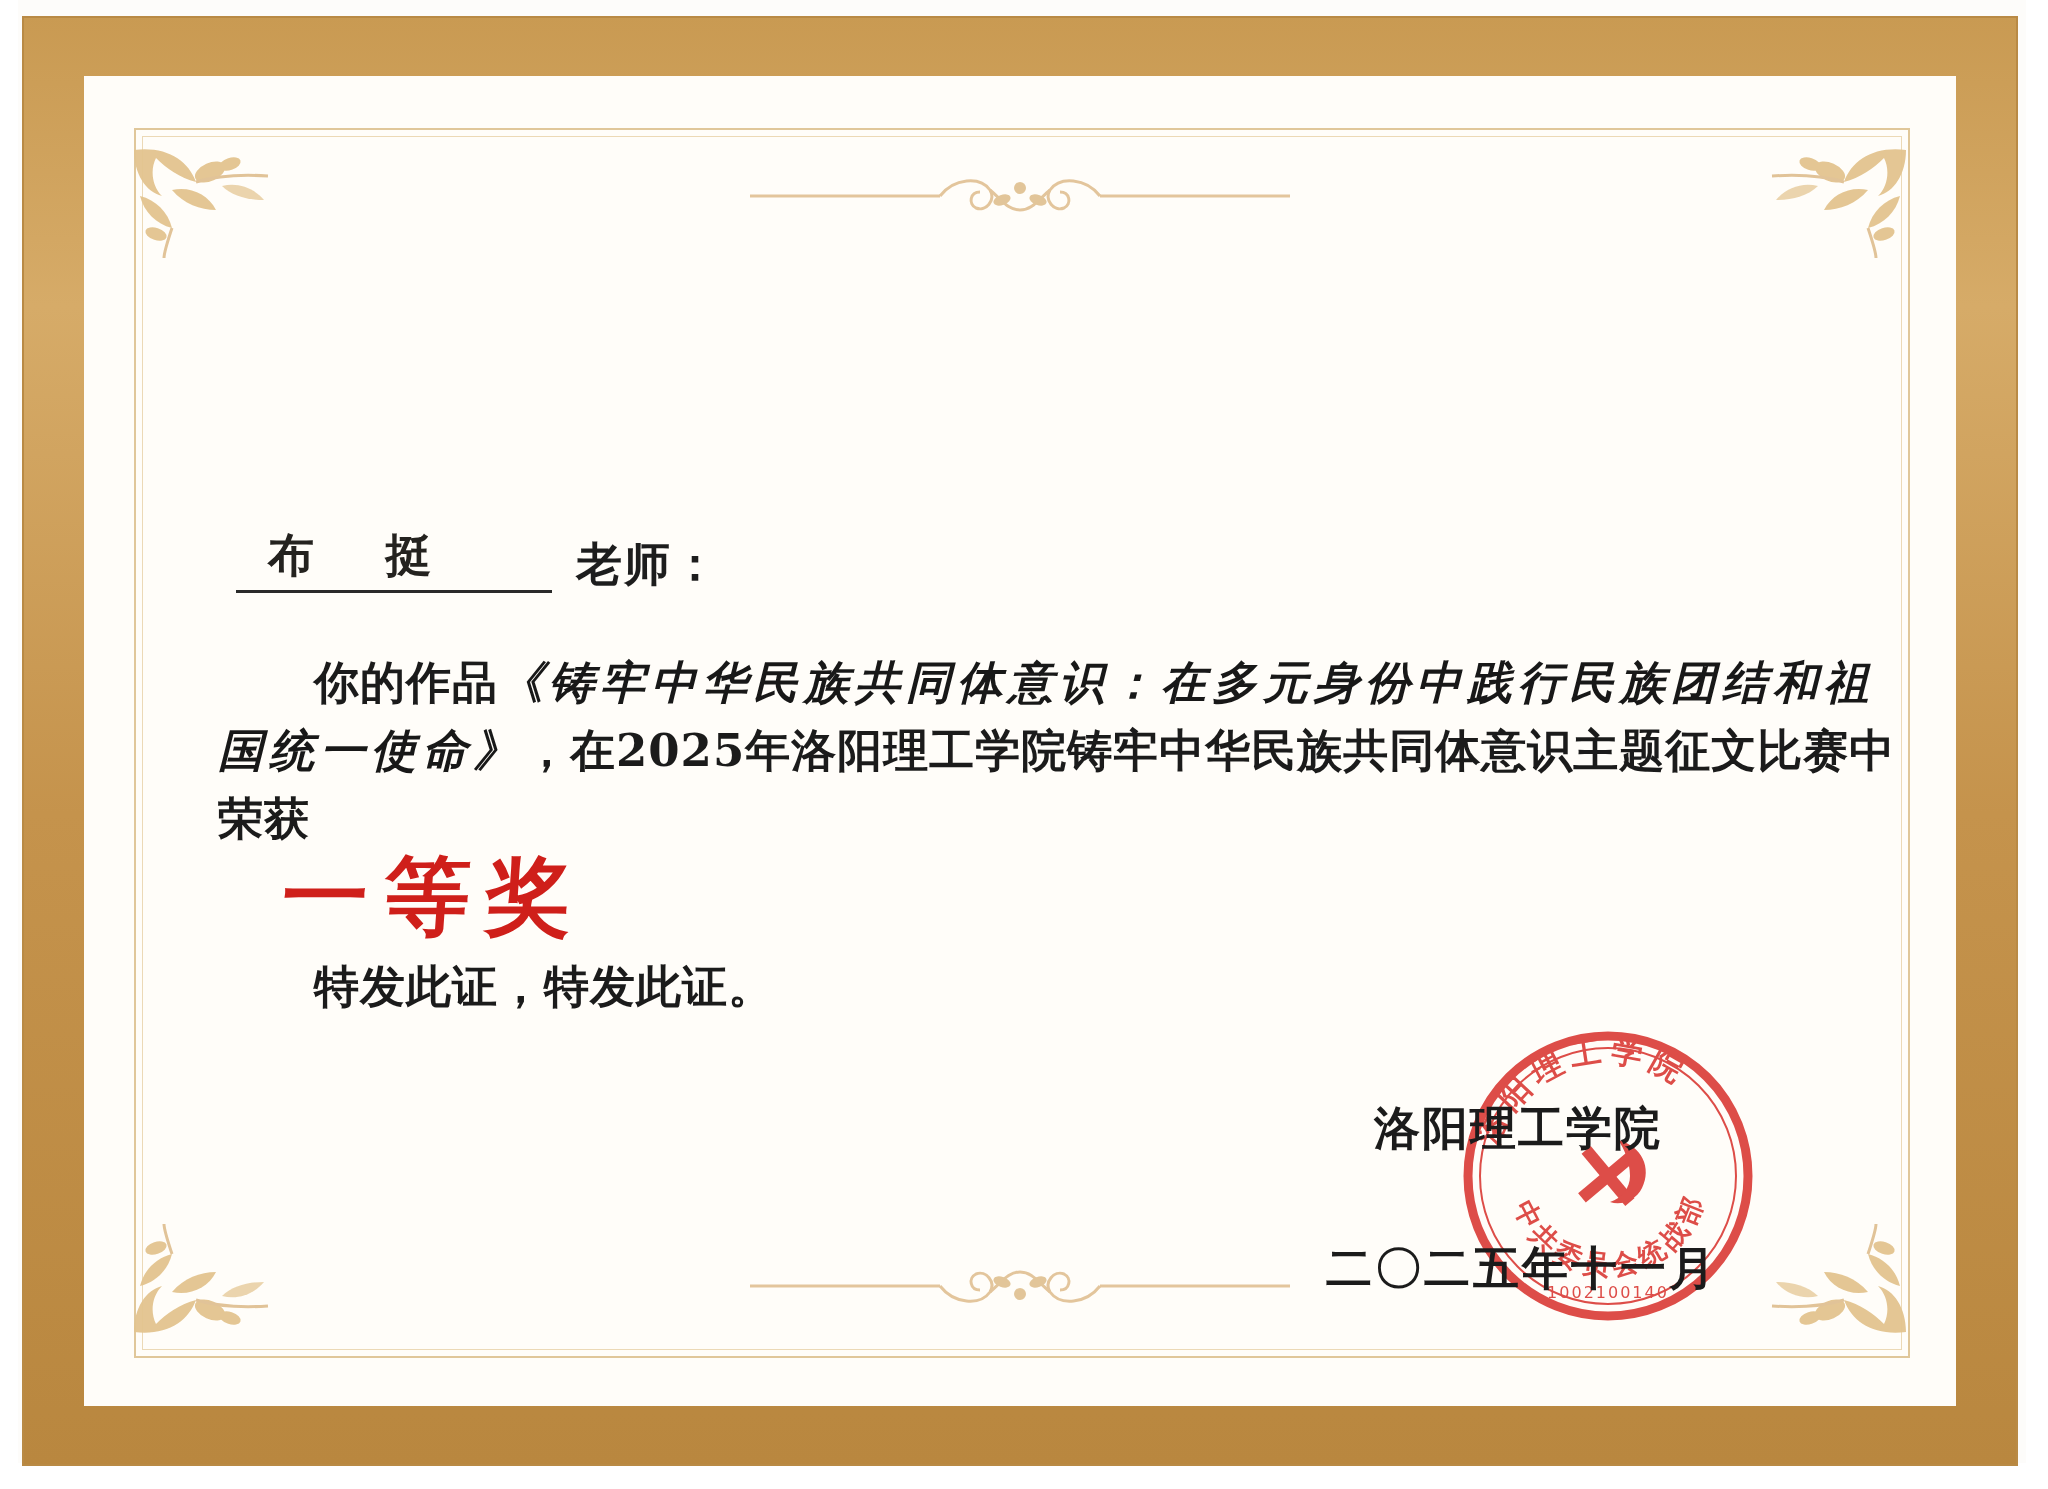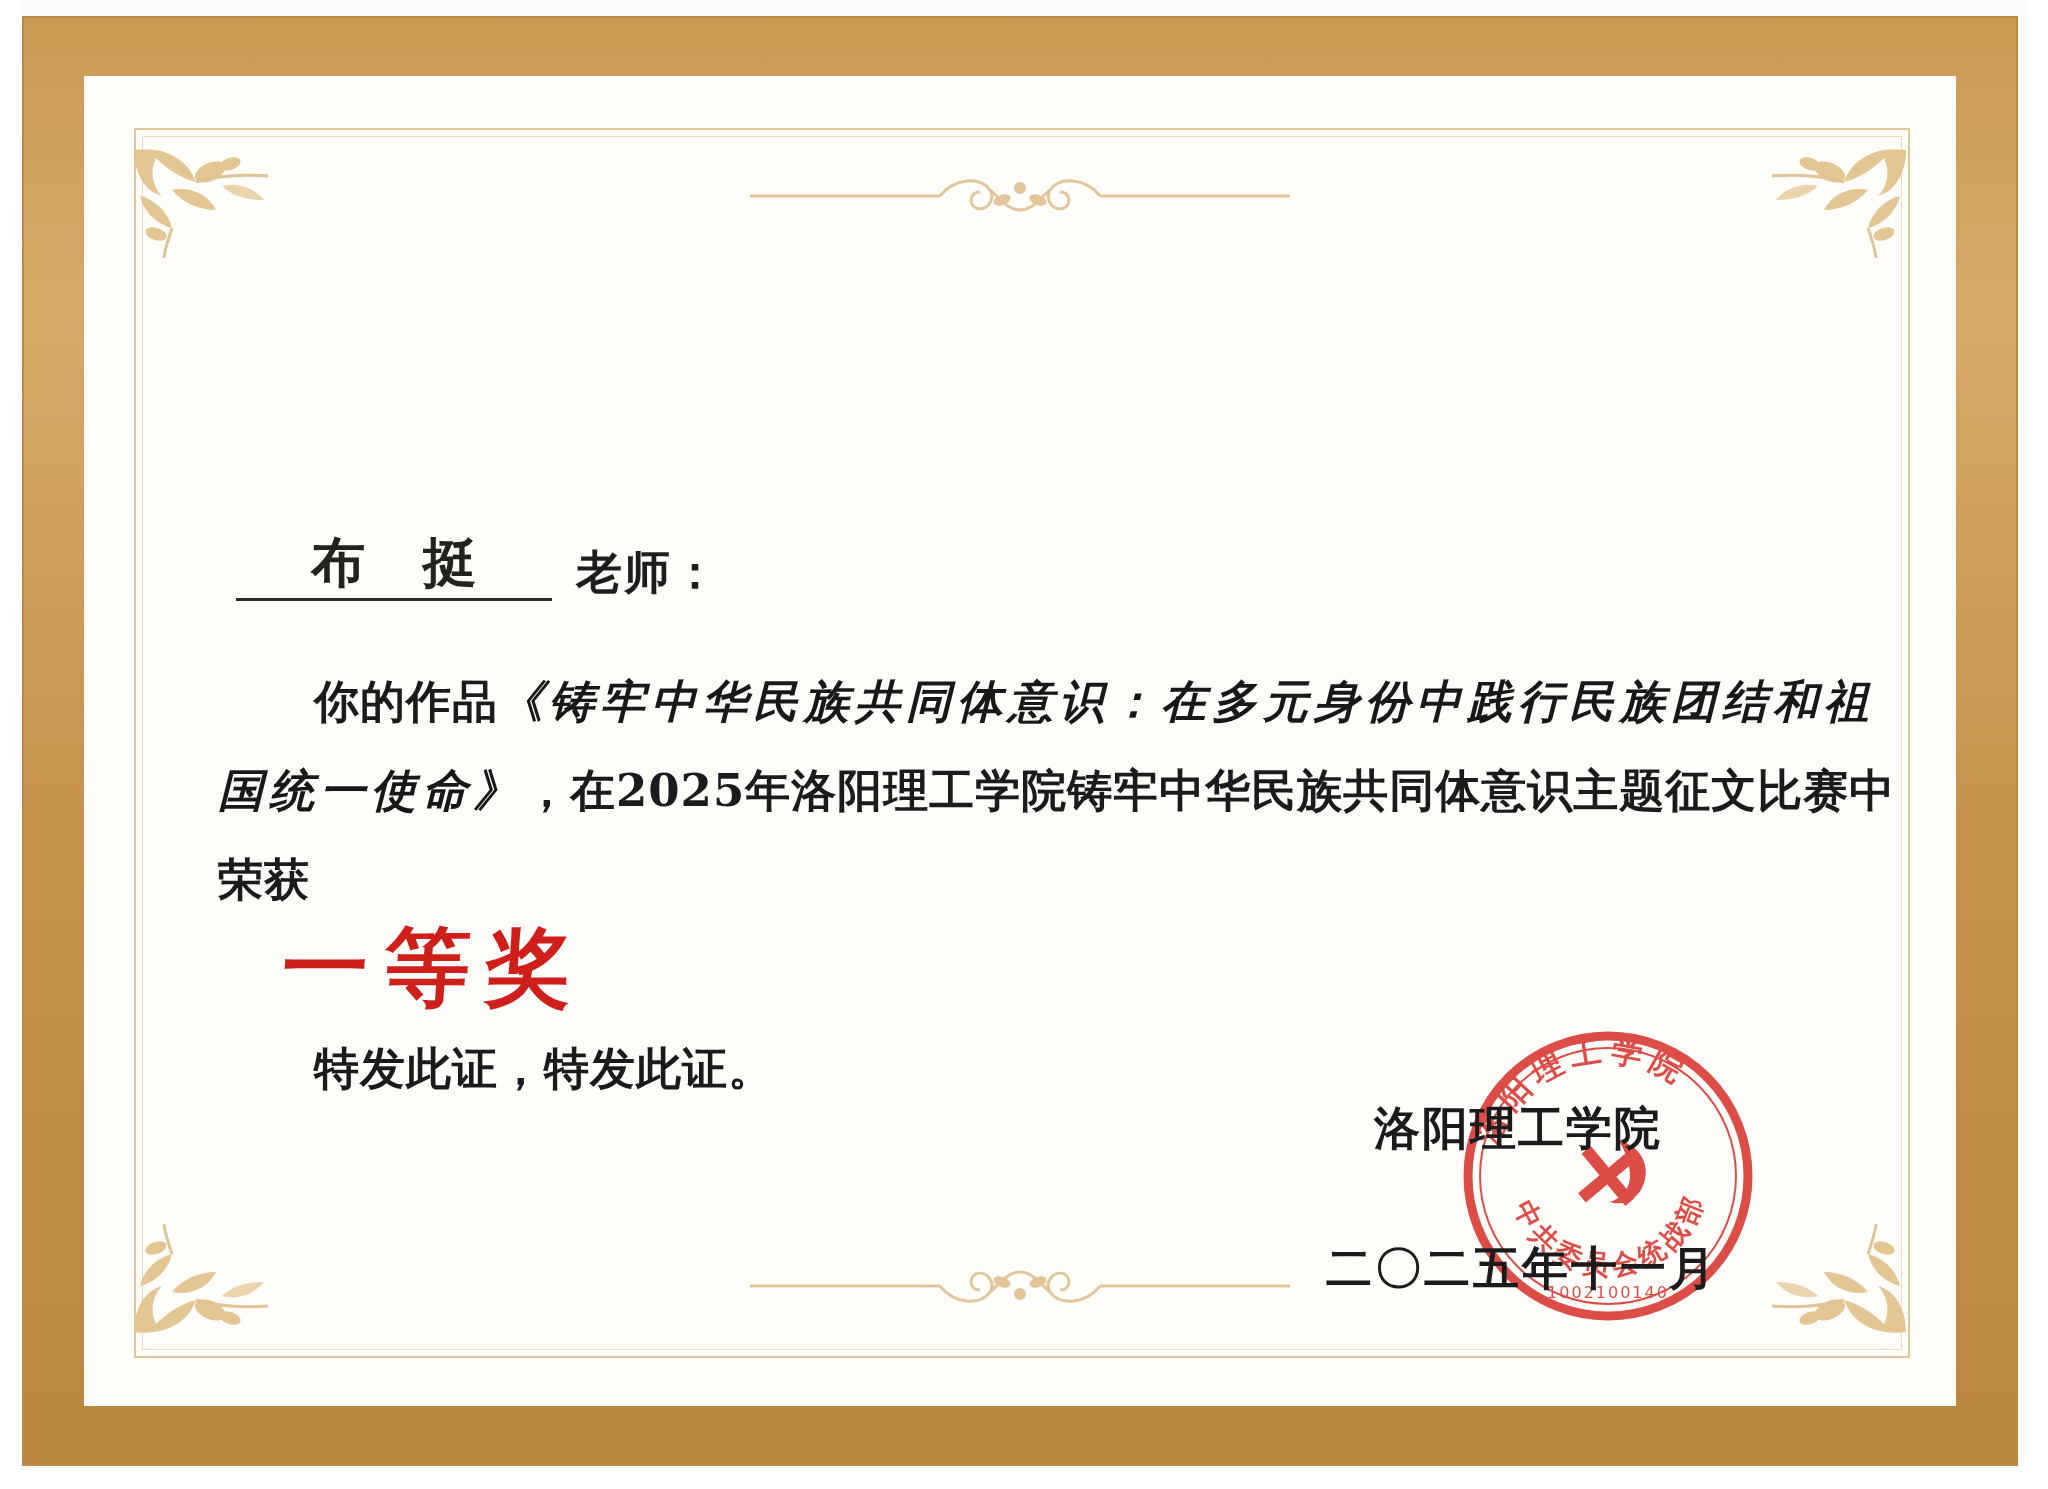--- a/index.html
+++ b/index.html
@@ -134,45 +134,45 @@
   .salutation-row {
     display: flex;
     align-items: flex-end;
     font-size: 46px;
     line-height: 1;
     margin-bottom: 56px;
   }
   .name-slot {
     display: inline-block;
     min-width: 296px;
-    text-align: center;
-    font-family: Liberation Serif, serif;
-    font-weight: 700;
-    font-size: 54px;
+    text-align: left;
+    font-family: Liberation Mono, monospace;
+    font-weight: 700;
+    font-size: 46px;
     letter-spacing: 22px;
     text-indent: 22px;
     color: #24221f;
     border-bottom: 3px solid #2a2a2a;
     padding: 0 10px 8px 10px;
     margin-left: 18px;
   }
   .salutation-text {
     margin-left: 24px;
     font-family: "DejaVu Serif", "Liberation Serif", serif;
     font-weight: 700;
     font-size: 46px;
     letter-spacing: 2px;
     padding-bottom: 6px;
   }
 
   .para {
     font-family: "DejaVu Serif", "Liberation Serif", serif;
     font-size: 45px;
     font-weight: 700;
-    line-height: 89px;
+    line-height: 68px;
     letter-spacing: 1px;
     color: #1b1b1b;
   }
   .para .indent { display: inline-block; width: 96px; }
 
   .work-title {
     font-style: italic;
     letter-spacing: 6px;
     color: #181818;
   }

